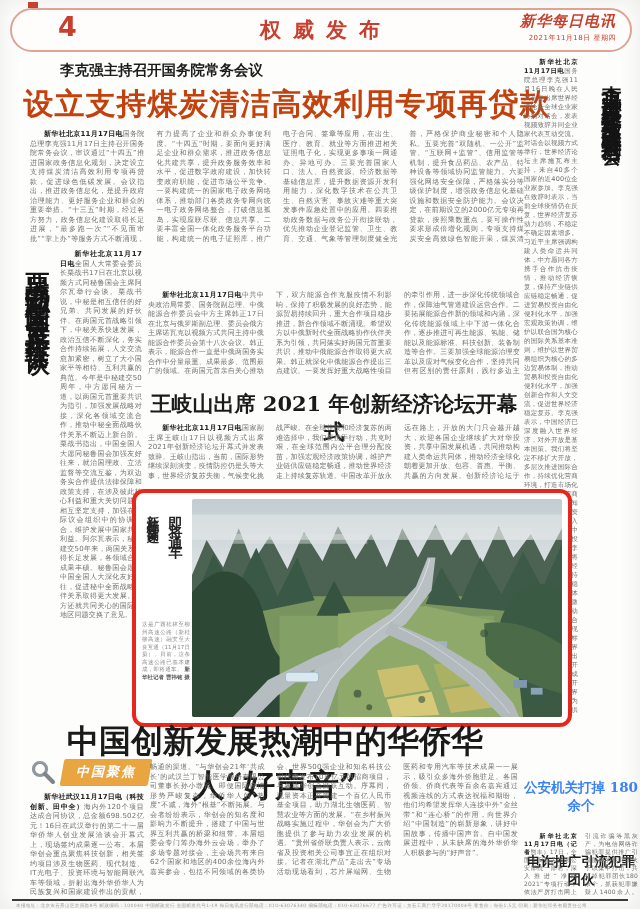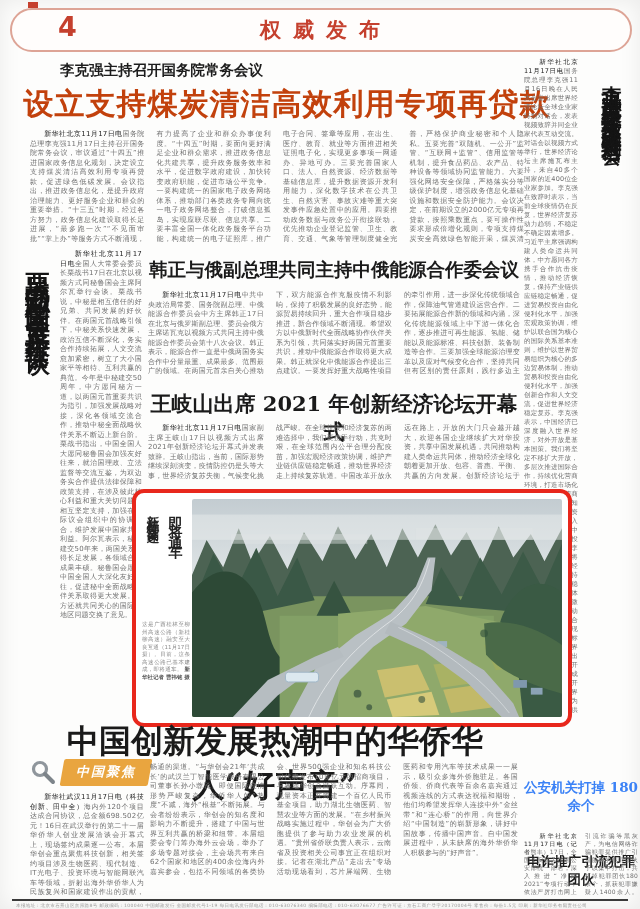--- a/index.html
+++ b/index.html
@@ -17,21 +17,21 @@
   .masthead{right:24px;top:12px;text-align:right;color:#c5402e;}
   .masthead .mh-name{font-size:15px;font-weight:bold;font-style:italic;letter-spacing:1px;}
   .masthead .mh-date{font-size:7px;margin-top:2px;letter-spacing:.5px;}
   
   .kicker{left:60px;top:61px;width:460px;text-align:left;font-size:14.5px;font-weight:bold;color:#1c1c1c;}
   .lead-hl{left:22px;top:84px;width:530px;text-align:center;font-size:30px;font-weight:bold;
            color:#c2410c;letter-spacing:1px;}
   .hl-c{text-align:center;font-weight:bold;color:#1a1a1a;}
   
   .bodytxt{font-size:7px;line-height:9.5px;color:#707070;text-align:justify;overflow:hidden;letter-spacing:.2px;}
-  .dateline{font-weight:normal;color:#222;}
+  .dateline{font-weight:bold;color:#222;}
   .cols4{column-count:4;column-gap:12px;}
   .cols3{column-count:3;column-gap:12px;}
   .cols2{column-count:2;column-gap:8px;}
   .indent::before{content:"";display:inline-block;width:14px;}
   
   .vert{writing-mode:vertical-rl;text-orientation:upright;font-weight:bold;color:#141414;}
   .v-left{left:16px;top:252px;height:424px;width:38px;font-size:25px;letter-spacing:6px;}
   .v-right{left:588px;top:70px;height:492px;width:38px;font-size:20px;letter-spacing:3px;}
   
   .photo-frame{left:132px;top:489px;width:440px;height:238px;border:4px solid #e8271c;
@@ -60,38 +60,41 @@
 </style>
 </head>
 <body>
 
 <div class="page">
 
   <div class="abs hdr-tick"></div>
   <div class="abs hdr-band"></div>
   <div class="abs page-num">4</div>
   <div class="abs sec-title serif">权威发布</div>
+  <div class="abs masthead">
+    <div class="mh-name serif">新华每日电讯</div>
+    <div class="mh-date">2021年11月18日 星期四</div>
+  </div>
 
   <div class="abs kicker">李克强主持召开国务院常务会议</div>
   <div class="abs lead-hl serif">设立支持煤炭清洁高效利用专项再贷款</div>
   <div class="abs bodytxt cols4" style="left:30px;top:130px;width:494px;height:114px;">
     <span class="dateline indent">新华社北京11月17日电</span><span>国务院总理李克强11月17日主持召开国务院常务会议，审议通过“十四五”推进国家政务信息化规划，决定设立支持煤炭清洁高效利用专项再贷款，促进绿色低碳发展。会议指出，推进政务信息化，是提升政府治理能力、更好服务企业和群众的重要举措。“十三五”时期，经过各方努力，政务信息化建设取得长足进展，“最多跑一次”“不见面审批”“掌上办”等服务方式不断涌现，有力提高了企业和群众办事便利度。“十四五”时期，要面向更好满足企业和群众需求，推进政务信息化共建共享，提升政务服务效率和水平，促进数字政府建设，加快转变政府职能，促进市场公平竞争。一要构建统一的国家电子政务网络体系，推动部门各类政务专网向统一电子政务网络整合，打破信息孤岛，实现应联尽联、信息共享。二要丰富全国一体化政务服务平台功能，构建统一的电子证照库，推广电子合同、签章等应用，在出生、医疗、教育、就业等方面推进相关证照电子化，实现更多事项一网通办、异地可办。三要完善国家人口、法人、自然资源、经济数据等基础信息库，提升数据资源开发利用能力，深化数字技术在公共卫生、自然灾害、事故灾难等重大突发事件应急处置中的应用。四要推动政务数据与政务公开衔接联动，优先推动企业登记监管、卫生、教育、交通、气象等管理制度健全完善，严格保护商业秘密和个人隐私。五要完善“双随机、一公开”监管、“互联网+监管”、信用监管等机制，提升食品药品、农产品、特种设备等领域协同监管能力。六要强化网络安全保障，严格落实分等级保护制度，增强政务信息化基础设施和数据安全防护能力。会议决定，在前期设立的2000亿元专项再贷款，按照乘数重点，要可操作性要求形成倍增化规则，专项支持煤炭安全高效绿色智能开采，煤炭清洁高效加工，煤电清洁高效利用，工业清洁燃烧和清洁供热，民用清洁采暖，煤炭资源综合利用和人力推进煤层气开发利用，具体方式是，全国性银行打向支持范围内符合条件的项目自主决策发放贷款，利率与同期限档次贷款市场报价利率大致持平，人民银行可按贷款本金等额提供再贷款支持。同时会议要求，按期研究合理降低信贷资本金比例，适当给予优惠，加强政府专项债券资金支持，加快折旧等措施，加大对煤炭清洁高效利用项目的支持力度。会议还研究了其他事项。</span>
   </div>
 
   <div class="abs bodytxt" style="left:524px;top:58px;width:54px;height:704px;font-size:6.5px;line-height:9px;">
     <span class="dateline indent">新华社北京11月17日电</span><span>国务院总理李克强11月16日晚在人民大会堂出席世界经济论坛全球企业家特别对话会，发表视频致辞并同企业家代表互动交流。对话会以视频方式举行，世界经济论坛主席施瓦布主持，来自40多个国家的近400位企业家参加。李克强在致辞时表示，当前全球疫情仍在反复，世界经济复苏动力趋弱，不稳定不确定因素增多。习近平主席强调构建人类命运共同体，中方愿同各方携手合作抗击疫情，推动经济恢复，保持产业链供应链稳定畅通，促进贸易投资自由化便利化水平，加强宏观政策协调，维护以联合国为核心的国际关系基本准则，维护以世界贸易组织为核心的多边贸易体制，推动贸易和投资自由化便利化水平，加强创新合作和人文交流，促进世界经济稳定复苏。李克强表示，中国经济已深度融入世界经济，对外开放是基本国策。我们将坚定不移扩大开放，多层次推进国际合作，持续优化营商环境，打造市场化法治化国际化营商环境，依法保护知识产权，保障外资企业依法平等进入已开放领域，让中国持续成为外商投资兴业的热土。李克强强调，中国将统筹疫情防控和经济社会发展，保持宏观政策连续性稳定性，加大对实体经济特别是中小微企业的支持，推动经济运行保持在合理区间，努力实现全年发展主要目标任务，也将为世界经济恢复发展作出贡献。中国改革开放以来的发展成就，得益于改革开放，得益于同世界的互利合作，也为世界各国企业提供了广阔市场。</span>
   </div>
   <div class="abs vert v-right serif">李克强出席世界经济论坛全球企业家特别对话会</div>
 
   <div class="abs vert v-left serif">栗战书同秘鲁国会主席举行会谈</div>
   <div class="abs bodytxt" style="left:60px;top:250px;width:82px;height:478px;">
     <span class="dateline indent">新华社北京11月17日电</span><span>全国人大常委会委员长栗战书17日在北京以视频方式同秘鲁国会主席阿尔瓦举行会谈。栗战书说，中秘是相互信任的好兄弟、共同发展的好伙伴。在两国元首战略引领下，中秘关系快速发展，政治互信不断深化，务实合作持续拓展，人文交流愈加紧密，树立了大小国家平等相待、互利共赢的典范。今年是中秘建交50周年，中方愿同秘方一道，以两国元首重要共识为指引，加强发展战略对接，深化各领域交流合作，推动中秘全面战略伙伴关系不断迈上新台阶。栗战书指出，中国全国人大愿同秘鲁国会加强友好往来，就治国理政、立法监督等交流互鉴，为双边务实合作提供法律保障和政策支持，在涉及彼此核心利益和重大关切问题上相互坚定支持，加强在国际议会组织中的协调配合，维护发展中国家共同利益。阿尔瓦表示，秘中建交50年来，两国关系取得长足发展，各领域合作成果丰硕。秘鲁国会愿同中国全国人大深化友好交往，促进秘中全面战略伙伴关系取得更大发展。双方还就共同关心的国际和地区问题交换了意见。</span>
   </div>
 
-  <div class="abs hl-c serif" style="left:148px;top:257px;width:372px;font-size:18.5px;">韩正与俄副总理共同主持中俄能源合作委会议</div>
   <div class="abs bodytxt cols3" style="left:148px;top:291px;width:372px;height:92px;">
     <span class="dateline indent">新华社北京11月17日电</span><span>中共中央政治局常委、国务院副总理、中俄能源合作委员会中方主席韩正17日在北京与俄罗斯副总理、委员会俄方主席诺瓦克以视频方式共同主持中俄能源合作委员会第十八次会议。韩正表示，能源合作一直是中俄两国务实合作中分量最重、成果最多、范围最广的领域。在两国元首亲自关心推动下，双方能源合作克服疫情不利影响，保持了积极发展的良好态势，能源贸易持续回升，重大合作项目稳步推进，新合作领域不断涌现。希望双方以中俄新时代全面战略协作伙伴关系为引领，共同落实好两国元首重要共识，推动中俄能源合作取得更大成果。韩正就深化中俄能源合作提出三点建议。一要发挥好重大战略性项目的牵引作用，进一步深化传统领域合作，保障油气管道建设运营合作。二要拓展能源合作新的领域和内涵，深化传统能源领域上中下游一体化合作，逐步推进可再生能源、氢能、储能以及能源标准、科技创新、装备制造等合作。三要加强全球能源治理变革以及应对气候变化合作，坚持共同但有区别的责任原则，践行多边主义，推动全球能源治理体系朝着更加公平、普惠包容的方向发展，为应对气候变化作出积极贡献。诺瓦克表示，面对疫情影响，俄中双方要继续推进多层次宽领域能源合作，达到新的历史水平，俄方愿同中方一道，在双边层面、更广领域扩大能源合作，促进多方位合作，推动两国关系再上新台阶。</span>
   </div>
 
   <div class="abs hl-c serif" style="left:148px;top:390px;width:372px;font-size:21px;">王岐山出席 2021 年创新经济论坛开幕式</div>
   <div class="abs bodytxt cols3" style="left:148px;top:424px;width:372px;height:62px;">
     <span class="dateline indent">新华社北京11月17日电</span><span>国家副主席王岐山17日以视频方式出席2021年创新经济论坛开幕式并发表致辞。王岐山指出，当前，国际形势继续深刻演变，疫情防控仍是头等大事，世界经济复苏失衡，气候变化挑战严峻。在全球抗疫和经济复苏的两难选择中，我们要携手行动，共克时艰，在全球范围内公平合理分配疫苗，加强宏观经济政策协调，维护产业链供应链稳定畅通，推动世界经济走上持续复苏轨道。中国改革开放永远在路上，开放的大门只会越开越大，欢迎各国企业继续扩大对华投资，共享中国发展机遇，共同推动构建人类命运共同体，推动经济全球化朝着更加开放、包容、普惠、平衡、共赢的方向发展。创新经济论坛于2018年创立，2021年创新经济论坛开幕式17日在新加坡举行。</span>
   </div>
 
   <div class="abs photo-frame">

